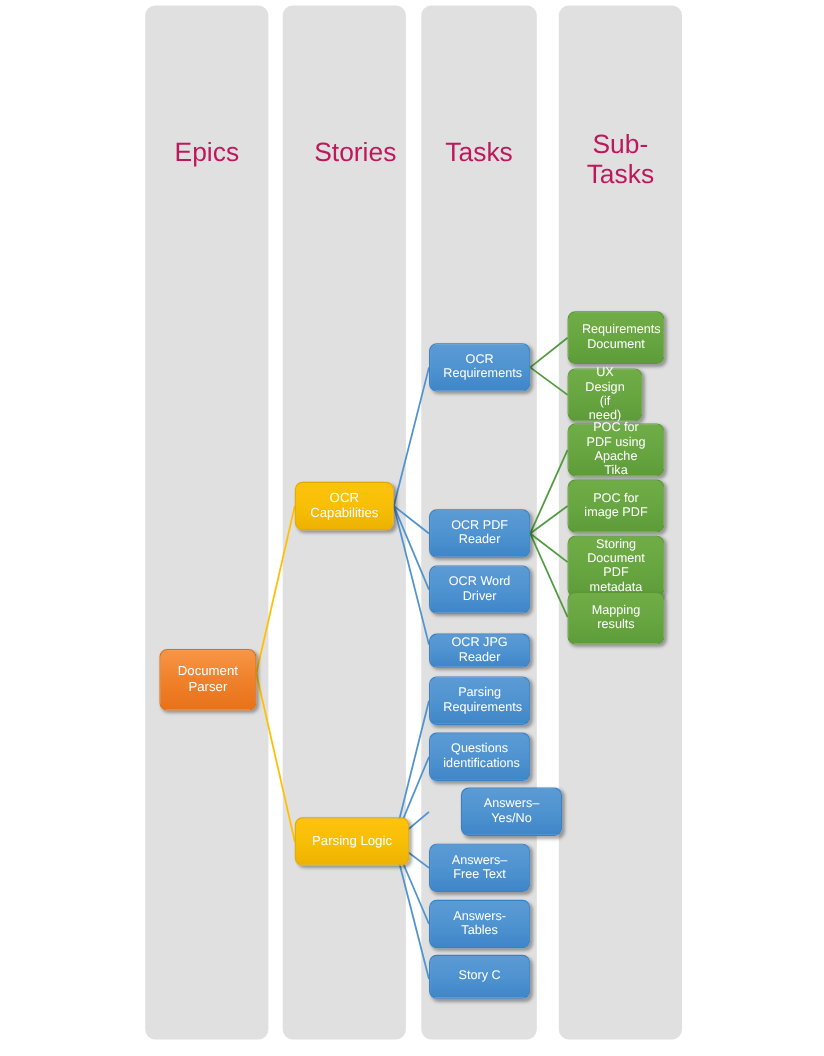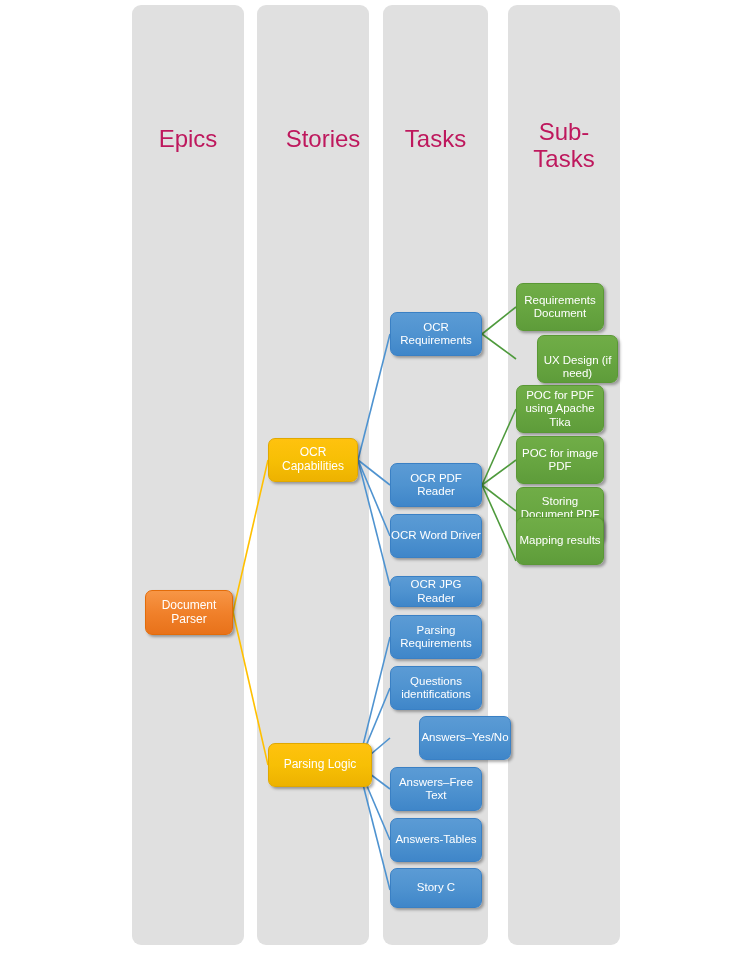--- a/index.html
+++ b/index.html
@@ -49,21 +49,21 @@
   
   .node {
     position: absolute;
     border-radius: 7px;
     display: flex;
     align-items: center;
     justify-content: center;
     text-align: center;
     color: #ffffff;
     box-sizing: border-box;
-    padding: 2px 0;
+    padding: 2px 12px;
     box-shadow: 2px 2px 3px rgba(0,0,0,0.33);
     line-height: 1.14;
     font-family: "Liberation Sans", sans-serif;
   }
   .node span { display: block; width: 100%; }
 
   .node.epic {
     background: linear-gradient(180deg, #f79646 0%, #f0802a 52%, #e8721a 100%);
     border: 1px solid #e36c09;
     font-size: 12px;
@@ -115,21 +115,21 @@
       <line x1="358" y1="765" x2="390" y2="890" stroke="#4f93d0" stroke-width="1.6"></line>
       <line x1="482" y1="334" x2="516" y2="307" stroke="#4e9a3c" stroke-width="1.6"></line>
       <line x1="482" y1="334" x2="516" y2="359" stroke="#4e9a3c" stroke-width="1.6"></line>
       <line x1="482" y1="485" x2="516" y2="409" stroke="#4e9a3c" stroke-width="1.6"></line>
       <line x1="482" y1="485" x2="516" y2="460" stroke="#4e9a3c" stroke-width="1.6"></line>
       <line x1="482" y1="485" x2="516" y2="511" stroke="#4e9a3c" stroke-width="1.6"></line>
       <line x1="482" y1="485" x2="516" y2="561" stroke="#4e9a3c" stroke-width="1.6"></line>
     </svg>
 
   <div id="nodes">
-      <div class="node epic" style="left: 145px; top: 590px; width: 88px; height: 45px;">
+      <div class="node epic" style="left: 145px; top: 590px; width: 88px; height: 56px;">
         <span>Document Parser</span>
       </div>
       <div class="node story" style="left: 268px; top: 438px; width: 90px; height: 44px;">
         <span>OCR Capabilities</span>
       </div>
       <div class="node story" style="left: 268px; top: 743px; width: 104px; height: 44px;">
         <span>Parsing Logic</span>
       </div>
       <div class="node task" style="left: 390px; top: 312px; width: 92px; height: 44px;">
         <span>OCR Requirements</span>
@@ -157,30 +157,30 @@
       </div>
       <div class="node task" style="left: 390px; top: 818px; width: 92px; height: 44px;">
         <span>Answers-Tables</span>
       </div>
       <div class="node task" style="left: 390px; top: 868px; width: 92px; height: 40px;">
         <span>Story C</span>
       </div>
       <div class="node subtask" style="left: 516px; top: 283px; width: 88px; height: 48px;">
         <span>Requirements Document</span>
       </div>
-      <div class="node subtask" style="left: 537px; top: 335px; width: 81px; height: 48px; align-items: flex-end;">
+      <div class="node subtask" style="left: 516px; top: 335px; width: 68px; height: 48px;">
         <span>UX Design (if need)</span>
       </div>
       <div class="node subtask" style="left: 516px; top: 385px; width: 88px; height: 48px;">
         <span>POC for PDF using Apache Tika</span>
       </div>
       <div class="node subtask" style="left: 516px; top: 436px; width: 88px; height: 48px;">
         <span>POC for image PDF</span>
       </div>
       <div class="node subtask" style="left: 516px; top: 487px; width: 88px; height: 56px;">
         <span>Storing Document PDF metadata</span>
       </div>
-      <div class="node subtask" style="left: 516px; top: 517px; width: 88px; height: 48px;">
+      <div class="node subtask" style="left: 516px; top: 538px; width: 88px; height: 48px;">
         <span>Mapping results</span>
       </div>
     </div>
 
 </div>
 
 </body></html>

